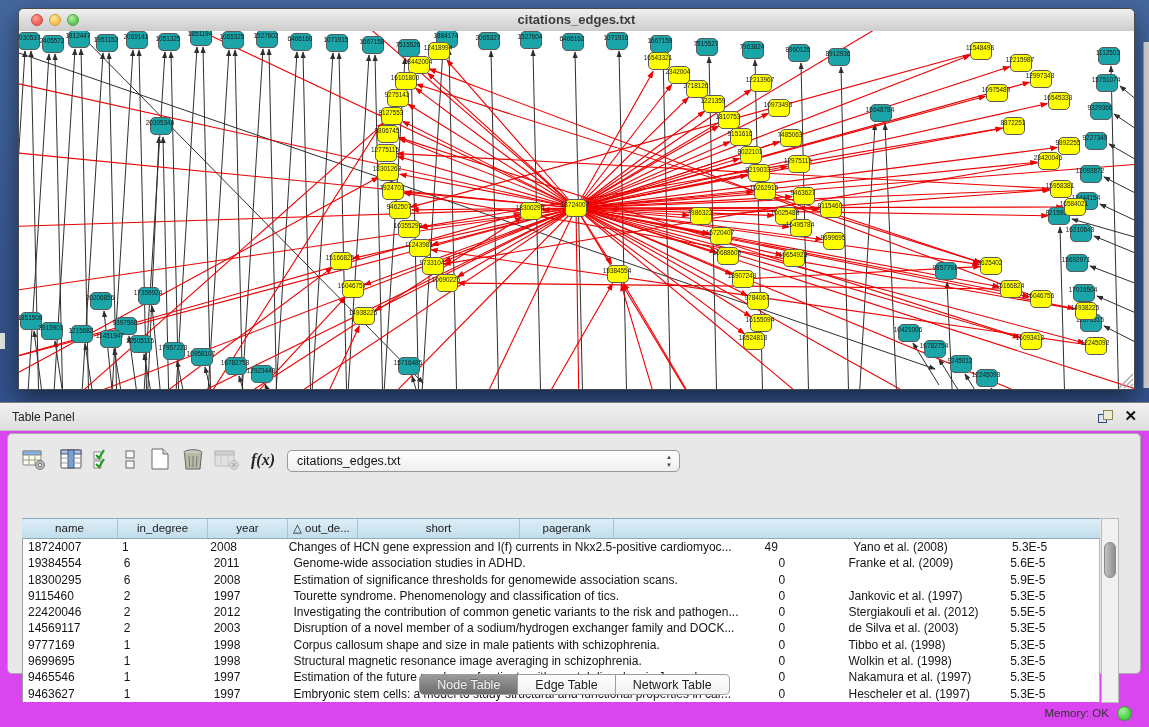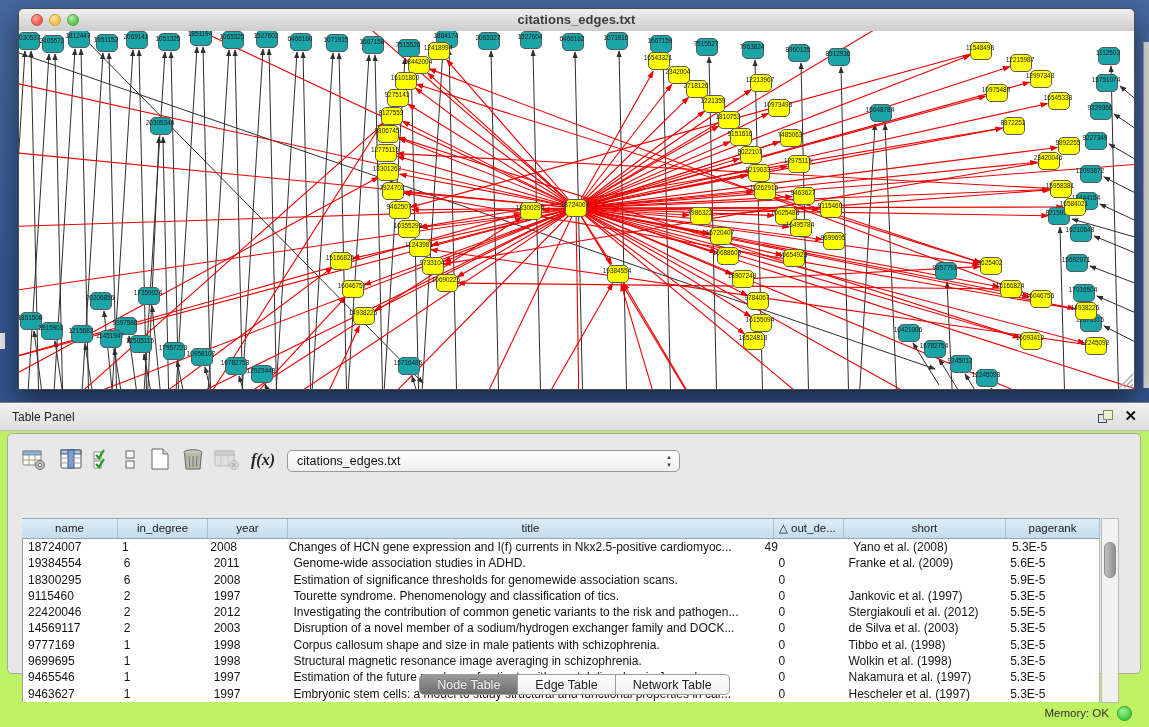--- a/index.html
+++ b/index.html
@@ -18,21 +18,21 @@
   .light.red{left:12px;background:radial-gradient(circle at 35% 30%,#FFA49A,#EC5F55 65%);border:1px solid #C94C42;}
   .light.yellow{left:30px;background:radial-gradient(circle at 35% 30%,#FFE9A8,#F5BD4E 65%);border:1px solid #D29E35;}
   .light.green{left:48px;background:radial-gradient(circle at 35% 30%,#B5EFA5,#5FC454 65%);border:1px solid #4EA73F;}
   .win-title{text-align:center;font-size:13px;font-weight:bold;color:#3C3C3C;line-height:21px;}
   .net-canvas{position:absolute;left:0px;top:22px;width:1115px;height:358px;background:#FFFFFF;overflow:hidden;}
   .net-canvas svg{display:block;}
   .sliver-right{position:absolute;left:1143px;top:42px;width:6px;height:346px;background:#D8D8D8;border-left:1px solid #9a9a9a;}
   .sliver-left{position:absolute;left:0;top:333px;width:5px;height:16px;background:#E6E6E6;}
   
   .table-panel{position:absolute;left:0;top:402px;width:1149px;height:325px;
-    background:#bef264;border-top:1px solid #7E7E7E;box-sizing:border-box;}
+    background:#d946ef;border-top:1px solid #7E7E7E;box-sizing:border-box;}
   .panel-titlebar{position:absolute;top:0;left:0;right:0;height:27px;
     background:linear-gradient(#F1F1F1,#DEDEDE);border-bottom:1px solid #C2C2C2;}
   .panel-title{position:absolute;left:12px;top:7px;font-size:12px;color:#222;}
   .float-btn{position:absolute;right:36px;top:7px;width:15px;height:13px;cursor:default;}
   .float-btn .sq1{position:absolute;left:0;bottom:0;width:7px;height:7px;border:1px solid #2B4A77;background:#E3E3E3;}
   .float-btn .sq2{position:absolute;right:0;top:0;width:8px;height:8px;border:1px solid #8A8A4A;background:#EDEDD8;}
   .close-btn{position:absolute;right:12px;top:4px;font-size:15px;font-weight:bold;color:#111;}
   .content-box{position:absolute;left:7px;top:30px;width:1134px;height:241px;
     background:#E8E8E8;border:1px solid #A8A8A8;border-radius:5px;box-sizing:border-box;}
   .tb-btn{position:absolute;top:13px;height:26px;display:flex;align-items:center;}
@@ -820,21 +820,20 @@
     <span class="tb-btn fx" style="left:243px">f(x)</span>
     <div class="combo">
       <span>citations_edges.txt</span>
       <span class="combo-arrows">▲<br>▼</span>
     </div>
 
     <div class="thead" id="thead">
         <div class="th" style="width: 96px;">name</div>
         <div class="th" style="width: 90px;">in_degree</div>
         <div class="th" style="width: 80px;">year</div>
-        <div class="th" style="width: 486px;">title</div>
         <div class="th sorted" style="width: 70px;">△ out_de...</div>
         <div class="th" style="width: 162px;">short</div>
         <div class="th" style="width: 94px;">pagerank</div>
       </div>
     <div class="tbody" id="tbody">
         <div class="tr">
           <div class="td" style="width: 96px;">18724007</div>
           <div class="td" style="width: 90px;">1</div>
           <div class="td" style="width: 80px;">2008</div>
           <div class="td" style="width: 486px;">Changes of HCN gene expression and I(f) currents in Nkx2.5-positive cardiomyoc...</div>

